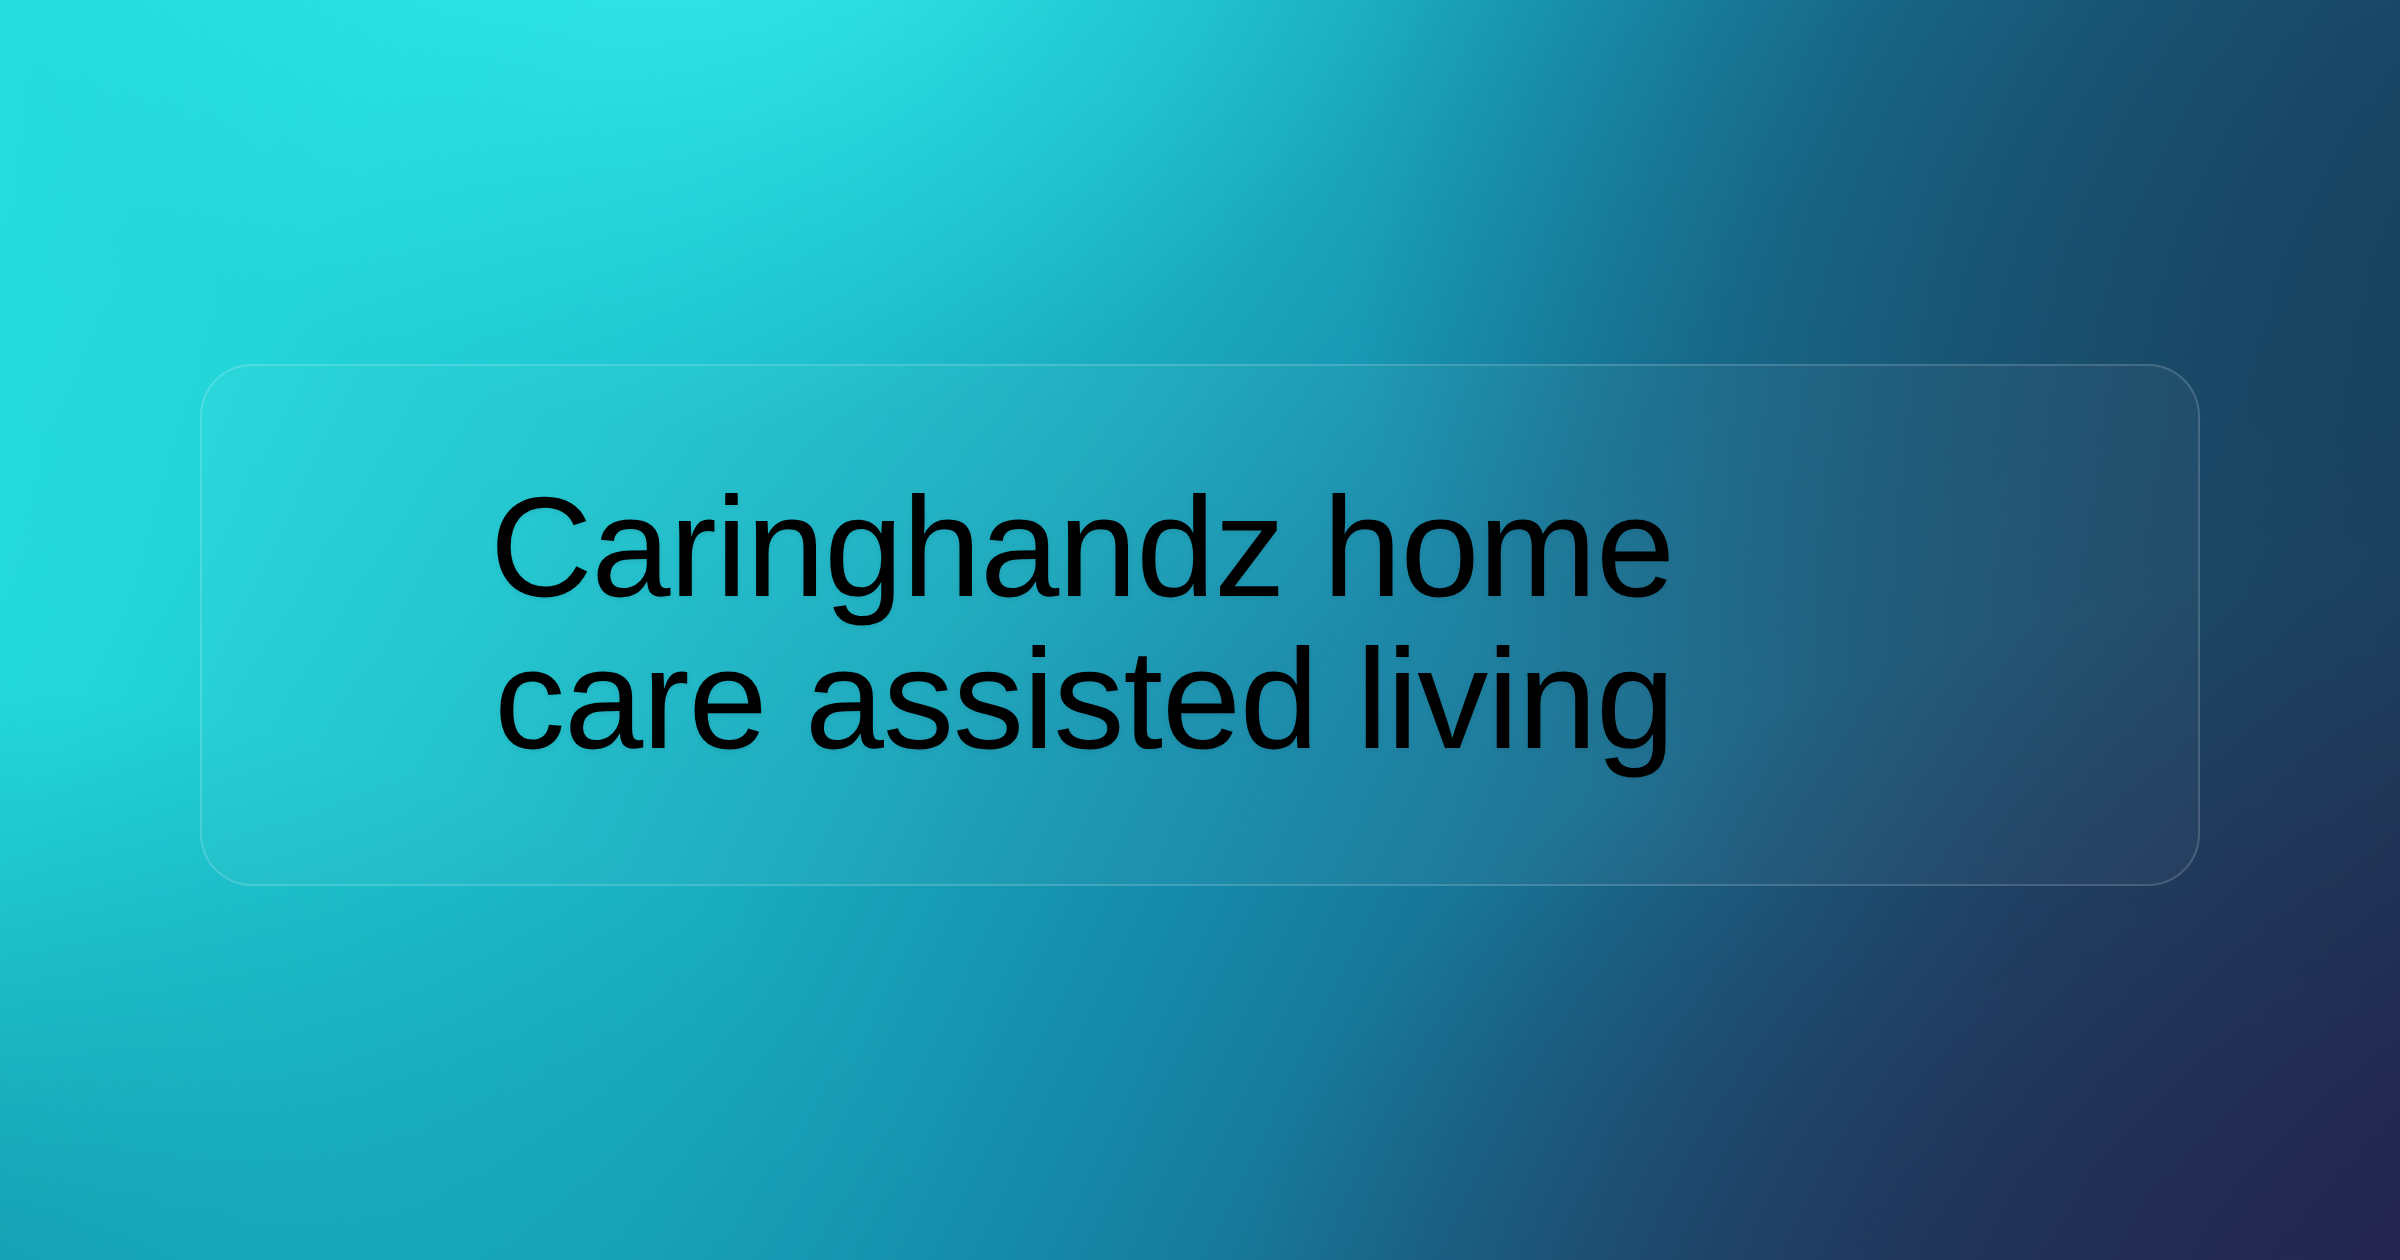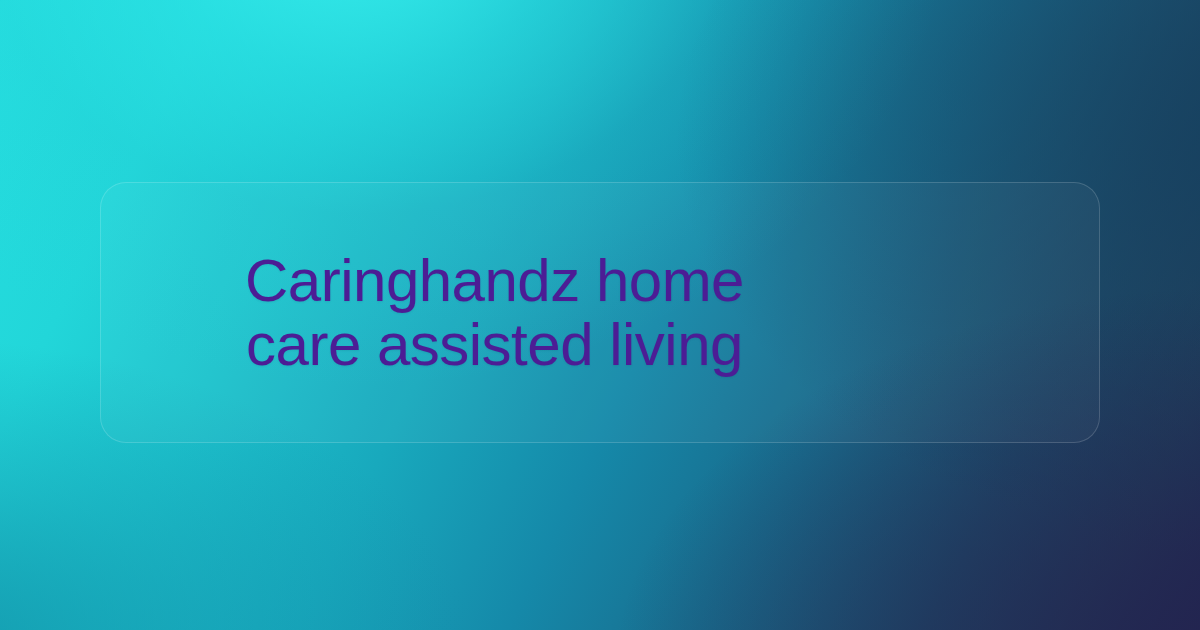--- a/index.html
+++ b/index.html
@@ -86,26 +86,26 @@
     background: rgba(255, 255, 255, 0.035);
     display: flex;
     align-items: center;
     justify-content: flex-start;
     padding: 0 40px 0 144px;
   }
 
   .headline {
     margin: 0;
     font-family: "Liberation Sans", sans-serif;
-    font-size: 60px;
+    font-size: 71px;
     line-height: 1.06;
     font-weight: 300;
     letter-spacing: -0.5px;
-    color: #4c1d95;
-    text-align: center;
+    color: #000000;
+    text-align: right;
     white-space: pre-line;
     text-shadow: 0 1px 2px rgba(10, 60, 80, 0.10);
   }
 </style>
 </head>
 <body>
 
 <div class="og-canvas">
 
   <div class="bg-layer bg-base"></div>

